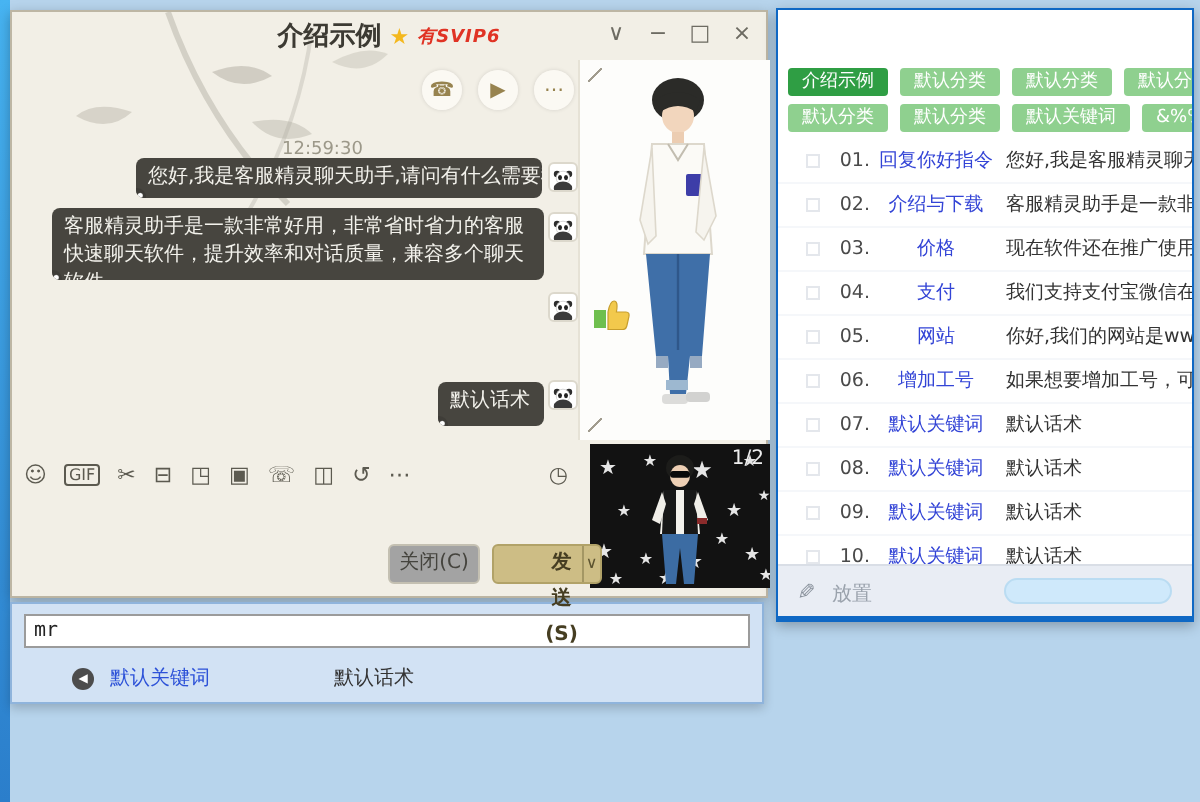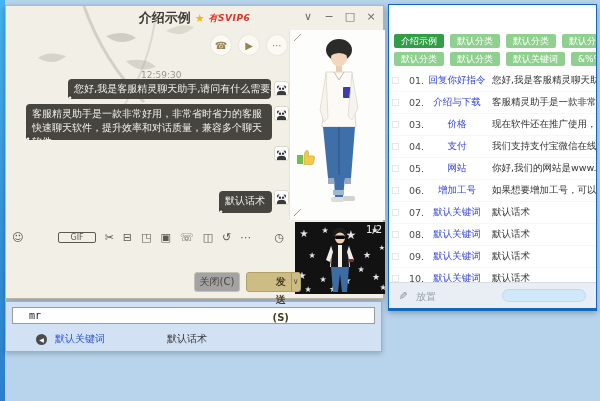--- a/index.html
+++ b/index.html
@@ -28,52 +28,52 @@
   .msg-link{color:#7ab0ef;text-decoration:underline;}
 
   .side-panel{position:absolute;left:283px;top:24px;width:96px;height:190px;background:#fdfdfb;border-left:1px solid #e6e2d6;box-sizing:border-box;z-index:2;}
   .handle{position:absolute;left:4px;width:7px;height:7px;background:linear-gradient(135deg,transparent 44%,#a19c8e 44%,#a19c8e 56%,transparent 56%);}
   .thumb-wrap{position:absolute;left:7px;top:120px;}
   .starry{position:absolute;left:289px;top:216px;width:90px;height:72px;background:#111;overflow:hidden;z-index:2;}
   .pager{position:absolute;right:3px;top:2px;color:#eee;font-size:10px;z-index:3;}
 
   .toolbar{position:absolute;left:6px;top:222px;width:272px;height:18px;display:flex;align-items:center;gap:9px;z-index:3;}
   .toolbar span{font-size:11px;color:#5c5a50;}
-  .toolbar .gif{font-size:8px;border:1px solid #5c5a50;border-radius:2px;padding:0 11px;line-height:9px;margin-left:26px;}
+  .toolbar .gif{font-size:8px;border:1px solid #5c5a50;border-radius:2px;padding:0 1px;line-height:9px;}
   .toolbar .clock{margin-left:auto;}
 
   .btnrow{position:absolute;top:266px;left:0;width:290px;height:22px;z-index:3;}
   .btn-close{position:absolute;left:188px;top:0;width:46px;height:20px;background:#a3a3a3;border:1px solid #c4c0b2;border-radius:3px;font-size:10px;color:#45443e;text-align:center;line-height:18px;box-sizing:border-box;}
   .btn-send{position:absolute;left:240px;top:0;width:55px;height:20px;background:#cdbd85;border:1px solid #b1a268;border-radius:3px;box-sizing:border-box;display:flex;padding-left:24px;}
   .btn-send .txt{width:37px;font-size:10px;color:#463e22;font-weight:bold;text-align:center;line-height:18px;}
   .btn-send .chev{width:16px;border-left:1px solid rgba(90,80,40,.35);font-size:8px;color:#5c5330;text-align:center;line-height:18px;}
 
   
   .suggest{position:absolute;left:5px;top:301px;width:377px;height:51px;background:#d2e2f4;border:1px solid #8fb4dc;box-sizing:border-box;box-shadow:0 2px 5px rgba(0,0,0,.2);}
-  .suggest input{position:absolute;left:6px;top:5px;width:363px;height:17px;border:1px solid #9b9b9b;background:#fff;font-size:10px;font-family:"DejaVu Sans Mono",monospace;color:#222;padding:0 16px;box-sizing:border-box;}
+  .suggest input{position:absolute;left:6px;top:5px;width:363px;height:17px;border:1px solid #9b9b9b;background:#fff;font-size:10px;font-family:"DejaVu Sans Mono",monospace;color:#222;padding:0 4px;box-sizing:border-box;}
   .sg-row{position:absolute;left:0;top:27px;width:100%;height:20px;display:flex;align-items:center;}
   .sg-back{margin-left:30px;width:11px;height:11px;border-radius:50%;background:#4c4c4c;color:#fff;font-size:6px;text-align:center;line-height:11px;}
   .sg-key{margin-left:8px;font-size:10px;color:#2d52d8;}
   .sg-reply{margin-left:62px;font-size:10px;color:#333;}
 
   
   .panel{position:absolute;left:388px;top:4px;width:209px;height:307px;background:#fff;border:1px solid #0f68c4;border-bottom-width:3px;box-sizing:border-box;box-shadow:0 2px 6px rgba(0,0,0,.28);}
   .p-title{position:absolute;left:0;top:0;width:100%;height:25px;background:linear-gradient(#2b93ec,#1877d6);display:flex;align-items:center;box-sizing:border-box;padding:0 8px;}
   .p-tab{font-size:11px;color:#ffffff;margin-right:14px;}
   .p-tab.inactive{color:#cfe6fb;font-weight:normal;}
   .p-tab.active{font-weight:bold;}
   .p-new{margin-left:auto;font-size:11px;color:#fff;margin-right:12px;}
   .p-gear{font-size:11px;color:#fff;margin-right:10px;}
   .p-pop{width:12px;height:12px;border:1px solid #fff;border-radius:2px;color:#fff;font-size:8px;line-height:11px;text-align:center;box-sizing:border-box;}
   .p-body{position:absolute;left:0;top:25px;width:100%;bottom:26px;overflow:hidden;}
   .tagrow{display:flex;gap:6px;margin:4px 0 0 5px;white-space:nowrap;overflow:hidden;}
   .tag{height:14px;line-height:14px;padding:0 7px;border-radius:2px;background:#8fd08f;color:#fff;font-size:9px;flex:none;}
   .tag.dark{background:#2f9e44;}
   .list{margin-top:4px;}
-  .lrow{height:21px;display:flex;align-items:center;padding-left:3px;border-bottom:1px solid #f5f7fa;}
+  .lrow{height:21px;display:flex;align-items:center;padding-left:14px;border-bottom:1px solid #f5f7fa;}
   .lchk{width:7px;height:7px;background:#fff;border:1px solid #e4e7ec;box-sizing:border-box;margin-right:1px;flex:none;}
   .lnum{width:24px;text-align:right;font-size:9.5px;color:#4a4a4a;flex:none;}
   .lkey{width:66px;text-align:center;font-size:9.5px;color:#3344d6;flex:none;overflow:hidden;white-space:nowrap;}
   .lcontent{flex:1;font-size:9.5px;color:#333;overflow:hidden;white-space:nowrap;margin-left:2px;}
   .p-footer{position:absolute;left:0;bottom:0;width:100%;height:26px;background:#e9edf4;border-top:1px solid #d9dee6;box-sizing:border-box;}
   .pf-icon{position:absolute;left:9px;top:6px;font-size:11px;color:#8a929c;transform:rotate(90deg);}
   .pf-label{position:absolute;left:27px;top:7px;font-size:10px;color:#9aa2ac;}
   .pf-pill{position:absolute;right:10px;top:6px;width:84px;height:13px;border-radius:7px;background:#cfe9fb;border:1px solid #badcf2;box-sizing:border-box;}
 </style>
 </head>

